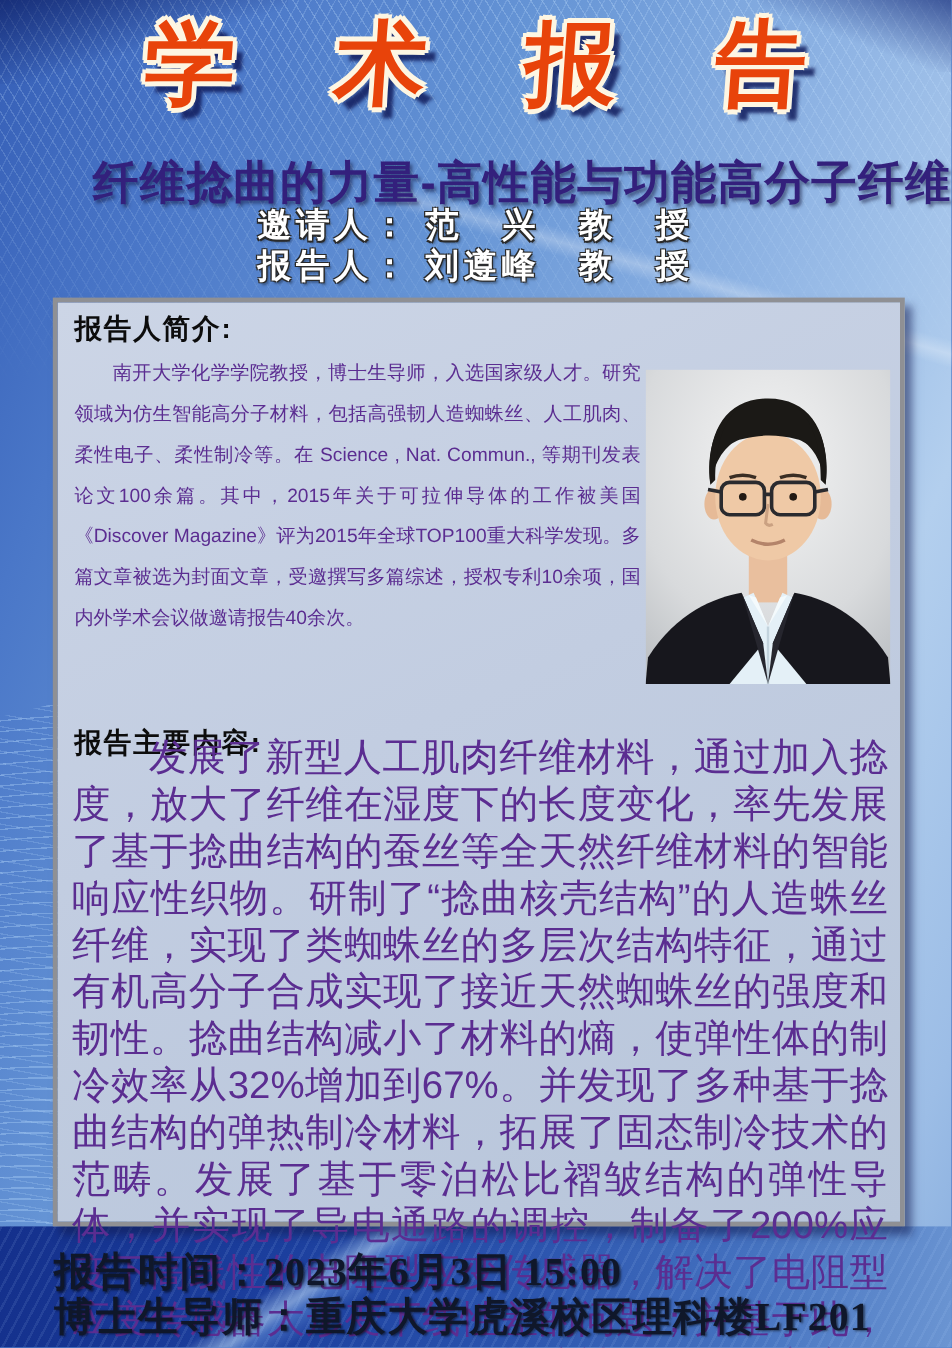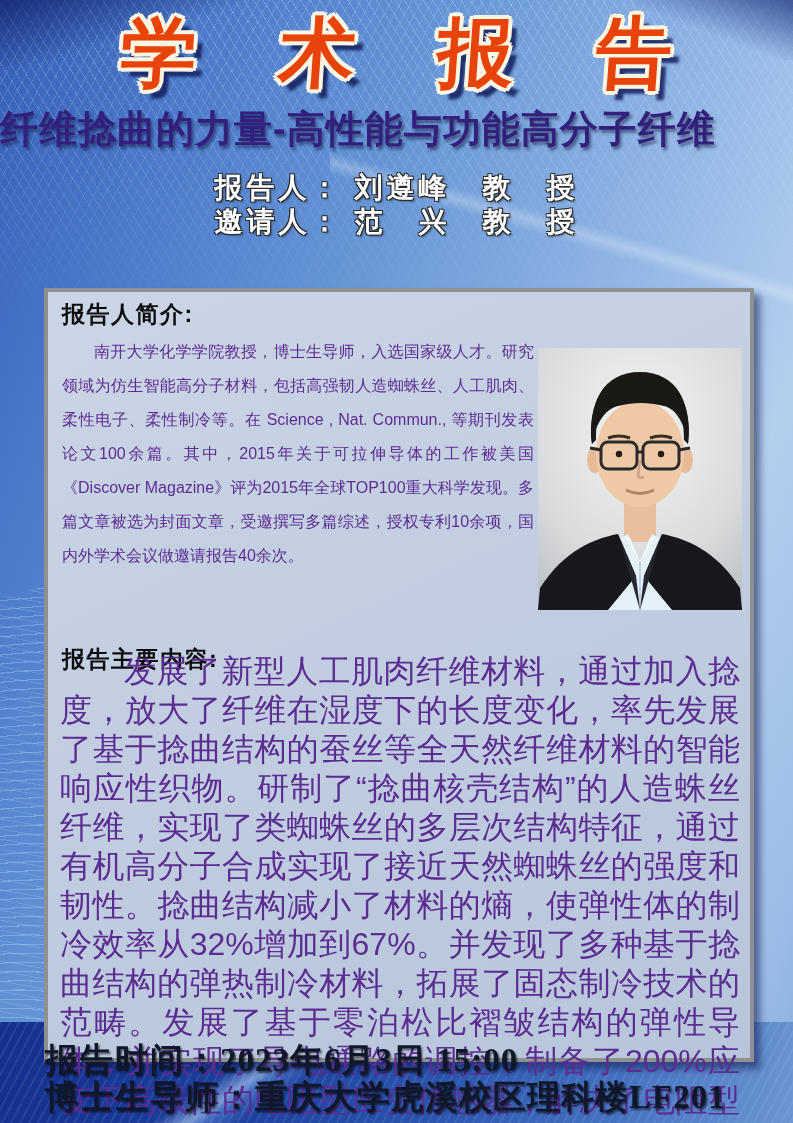--- a/index.html
+++ b/index.html
@@ -57,22 +57,22 @@
     font-size:76px; line-height:102px;
     letter-spacing:28px; padding-left:28px;
     color:#e8430a;
     text-shadow:
       -3px -3px 0 #fdf6e3, 3px -3px 0 #fdf6e3, -3px 3px 0 #fdf6e3, 3px 3px 0 #fdf6e3,
       -4px 0 0 #fdf6e3, 4px 0 0 #fdf6e3, 0 -4px 0 #fdf6e3, 0 4px 0 #fdf6e3,
       9px 9px 3px rgba(18,28,92,.85);
     transform:skewX(-4deg);
   }
   .subtitle {
-    position:absolute; left:0; top:104px; width:100%; z-index:3;
-    text-align:left;
+    position:absolute; left:0; top:128px; width:100%; z-index:3;
+    text-align:right;
     font-weight:bold;
     font-size:38px; line-height:50px;
     letter-spacing:1px;
     color:#33207c;
     text-shadow:2px 2.5px 3px rgba(12,14,50,.5);
   }
   .presenters {
     position:absolute; left:0; top:171px; width:100%; z-index:3;
     text-align:center;
     font-weight:bold;
@@ -82,21 +82,20 @@
     text-shadow:1px 1px 0 #2a2a2a, -1px -1px 0 #2a2a2a, 1px -1px 0 #2a2a2a, -1px 1px 0 #2a2a2a, 2px 2px 2px rgba(0,0,0,.35);
   }
 
   
   .info-box {
     position:absolute; left:44px; top:248px; z-index:5;
     width:710px; height:774px;
     border:4px solid #8f9094;
     background:linear-gradient(155deg, #ccd5e6 0%, #c2cde1 45%, #b7c5da 100%);
     box-shadow:6px 7px 7px rgba(18,28,80,.55);
-    margin-top:40px;
   }
   .section-heading {
     position:absolute;
     font-weight:bold;
     font-size:23px; line-height:30px;
     letter-spacing:1.5px;
     color:#0c0c0c;
   }
   .bio-heading { left:14px; top:7px; }
   .content-heading { left:14px; top:352px; }
@@ -153,22 +152,22 @@
 <div class="bg-corner-tl"></div>
 <div class="bg-corner-tr"></div>
 <div class="bg-streak-mid"></div>
 <div class="bg-wireframe"></div>
 <div class="footer-band"></div>
 <div class="band-streak"></div>
 
 <div class="title">学 术 报 告</div>
 <div class="subtitle">纤维捻曲的力量-高性能与功能高分子纤维</div>
 <div class="presenters">
+  <div>邀请人： 范　兴　教　授</div>
   <div>报告人： 刘遵峰　教　授</div>
-  <div>邀请人： 范　兴　教　授</div>
 </div>
 
 <div class="info-box">
   <div class="section-heading bio-heading">报告人简介:</div>
   <div class="bio-text">南开大学化学学院教授，博士生导师，入选国家级人才。研究领域为仿生智能高分子材料，包括高强韧人造蜘蛛丝、人工肌肉、柔性电子、柔性制冷等。在 Science , Nat. Commun., 等期刊发表论文100余篇。其中，2015年关于可拉伸导体的工作被美国《Discover Magazine》评为2015年全球TOP100重大科学发现。多篇文章被选为封面文章，受邀撰写多篇综述，授权专利10余项，国内外学术会议做邀请报告40余次。</div>
 
   <svg class="speaker-photo" viewBox="0 0 204 262" xmlns="http://www.w3.org/2000/svg" aria-hidden="true">
     <defs>
       <radialGradient id="pbg" cx="50%" cy="30%" r="90%">
         <stop offset="0%" stop-color="#f4f4f4"></stop>

